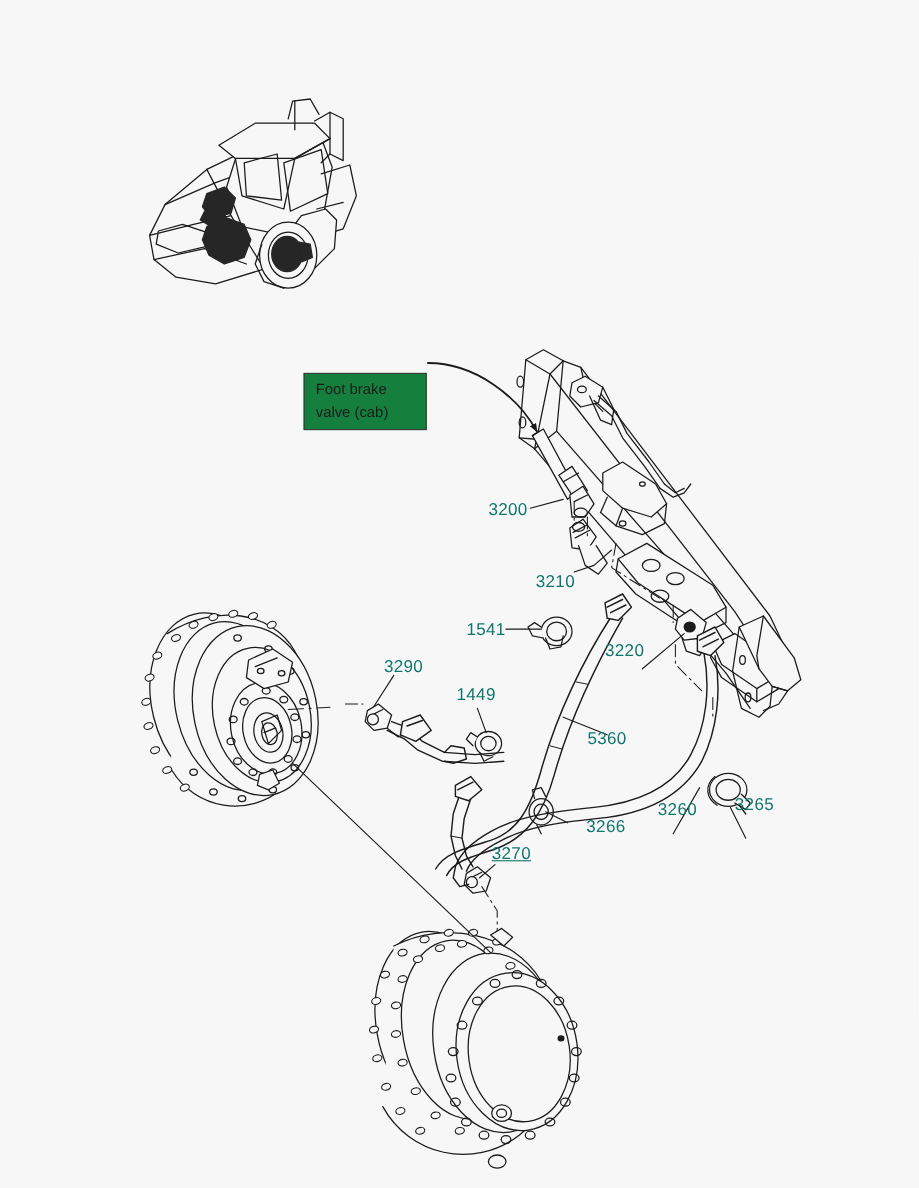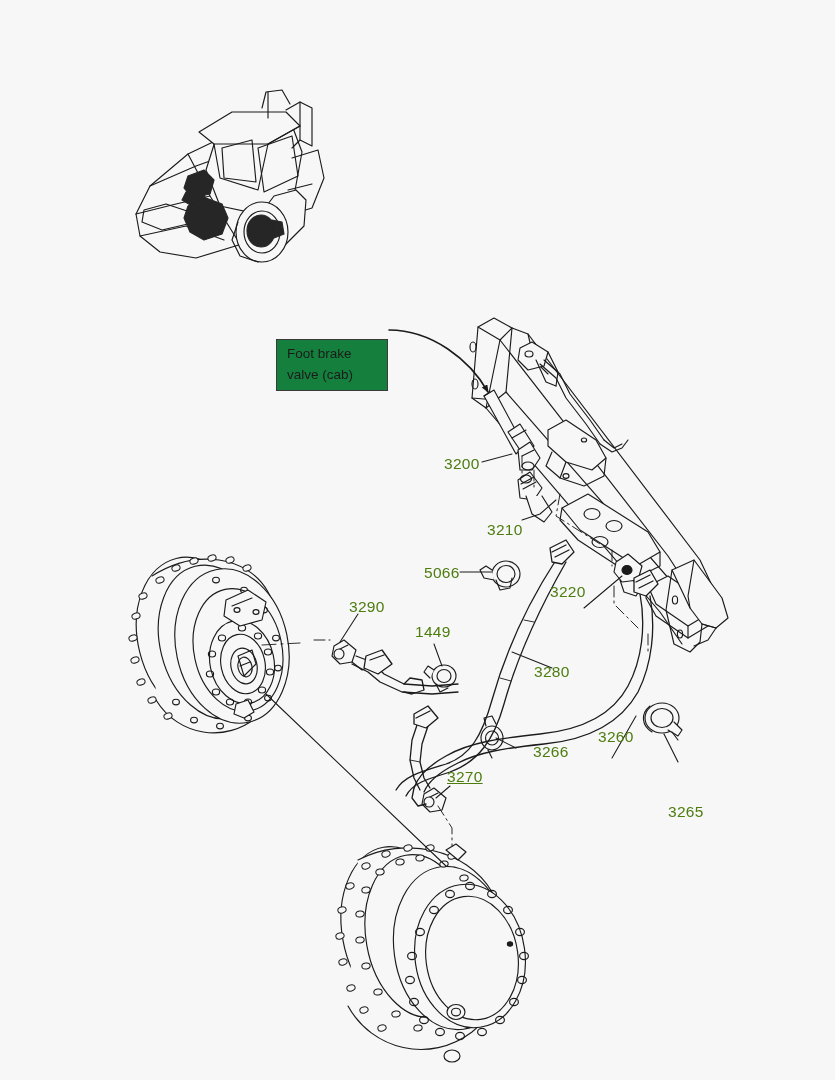--- a/index.html
+++ b/index.html
@@ -22,21 +22,21 @@
     position: absolute;
     left: 0;
     top: 0;
     width: 835px;
     height: 1080px;
   }
   .lbl {
     position: absolute;
     font-family: "Liberation Sans", sans-serif;
     font-size: 15.5px;
-    color: #4d7c0f;
+    color: #0f766e;
     letter-spacing: 0.3px;
     white-space: nowrap;
     line-height: 1;
   }
   #callout-box {
     position: absolute;
     left: 276px;
     top: 305px;
     width: 112px;
     height: 52px;
@@ -495,23 +495,23 @@
 
   <div id="callout-box">
     <div class="ct">
       <span>Foot brake</span>
       <span>valve  (cab)</span>
     </div>
   </div>
 
   <div class="lbl" style="left:444px; top:456px;">3200</div>
   <div class="lbl" style="left:487px; top:522px;">3210</div>
-  <div class="lbl" style="left:424px; top:565px;">5066</div>
+  <div class="lbl" style="left:424px; top:565px;">1541</div>
   <div class="lbl" style="left:349px; top:599px;">3290</div>
   <div class="lbl" style="left:415px; top:624px;">1449</div>
   <div class="lbl" style="left:550px; top:584px;">3220</div>
-  <div class="lbl" style="left:534px; top:664px;">3280</div>
+  <div class="lbl" style="left:534px; top:664px;">5360</div>
   <div class="lbl" style="left:533px; top:744px;">3266</div>
   <div class="lbl" style="left:447px; top:769px;text-decoration:underline;">3270</div>
   <div class="lbl" style="left:598px; top:729px;">3260</div>
-  <div class="lbl" style="left:668px; top:804px;">3265</div>
+  <div class="lbl" style="left:668px; top:724px;">3265</div>
 
 </div>
 
 </body></html>

